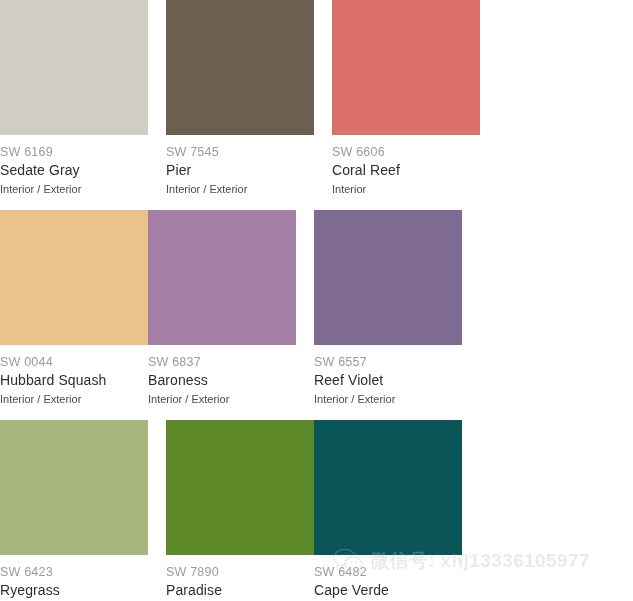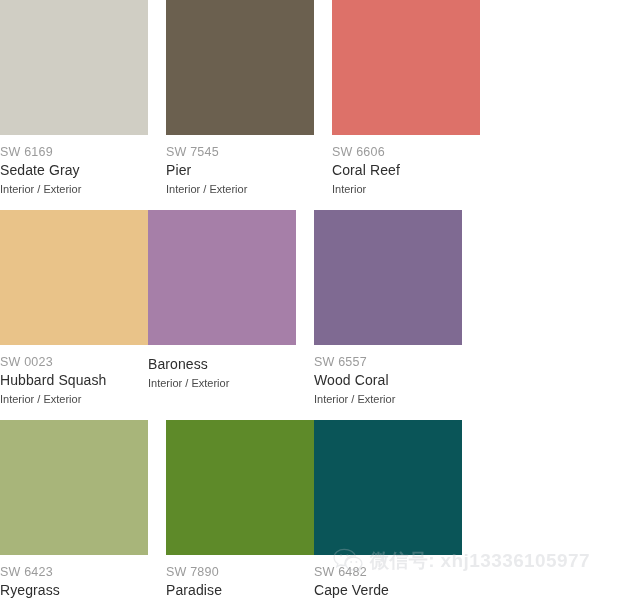--- a/index.html
+++ b/index.html
@@ -129,37 +129,38 @@
         <div class="swatch-chip" style="background: rgb(221, 113, 105);"></div>
         <div class="swatch-info">
           <div class="swatch-code">SW 6606</div>
           <div class="swatch-name">Coral Reef</div>
           <div class="swatch-usage">Interior</div>
         </div>
       </div>
       <div class="swatch-cell col-last">
         <div class="swatch-chip" style="background: rgb(233, 195, 137);"></div>
         <div class="swatch-info">
-          <div class="swatch-code">SW 0023</div>
+          <div class="swatch-code">SW 0044</div>
           <div class="swatch-name">Hubbard Squash</div>
           <div class="swatch-usage">Interior / Exterior</div>
         </div>
       </div>
       <div class="swatch-cell">
         <div class="swatch-chip" style="background: rgb(166, 127, 168);"></div>
         <div class="swatch-info">
+          <div class="swatch-code">SW 6837</div>
           <div class="swatch-name">Baroness</div>
           <div class="swatch-usage">Interior / Exterior</div>
         </div>
       </div>
       <div class="swatch-cell">
         <div class="swatch-chip" style="background: rgb(127, 106, 146);"></div>
         <div class="swatch-info">
           <div class="swatch-code">SW 6557</div>
-          <div class="swatch-name">Wood Coral</div>
+          <div class="swatch-name">Reef Violet</div>
           <div class="swatch-usage">Interior / Exterior</div>
         </div>
       </div>
       <div class="swatch-cell">
         <div class="swatch-chip" style="background: rgb(168, 181, 122);"></div>
         <div class="swatch-info">
           <div class="swatch-code">SW 6423</div>
           <div class="swatch-name">Ryegrass</div>
         </div>
       </div>

